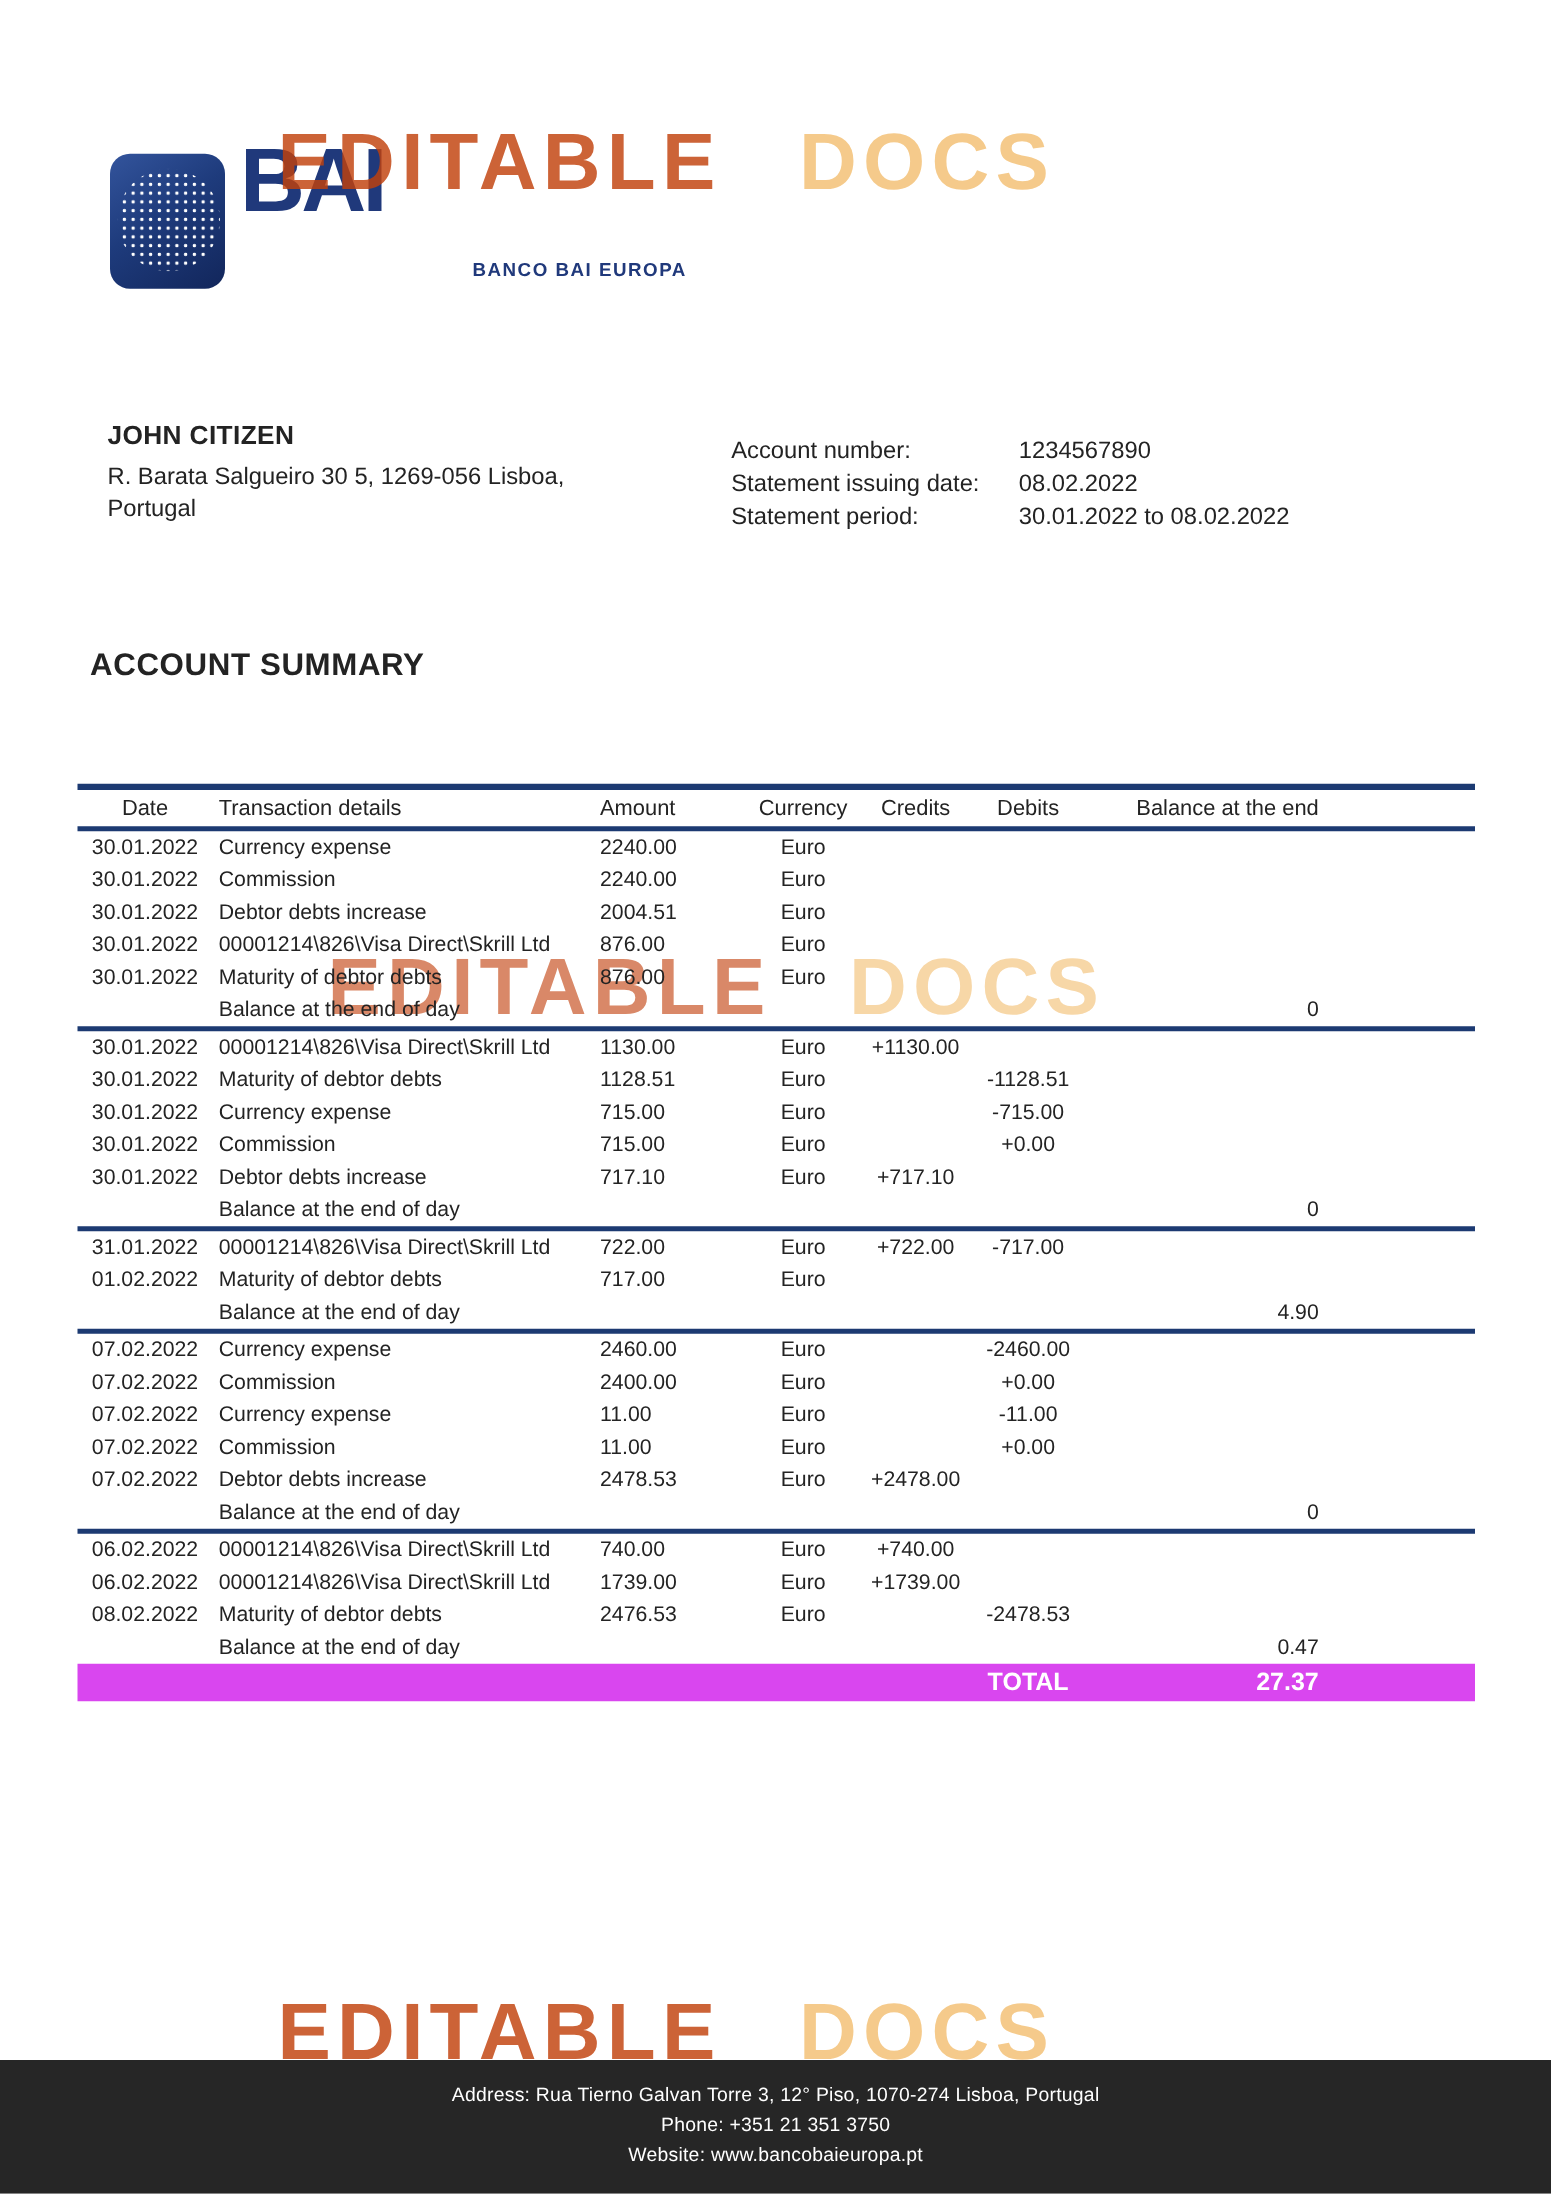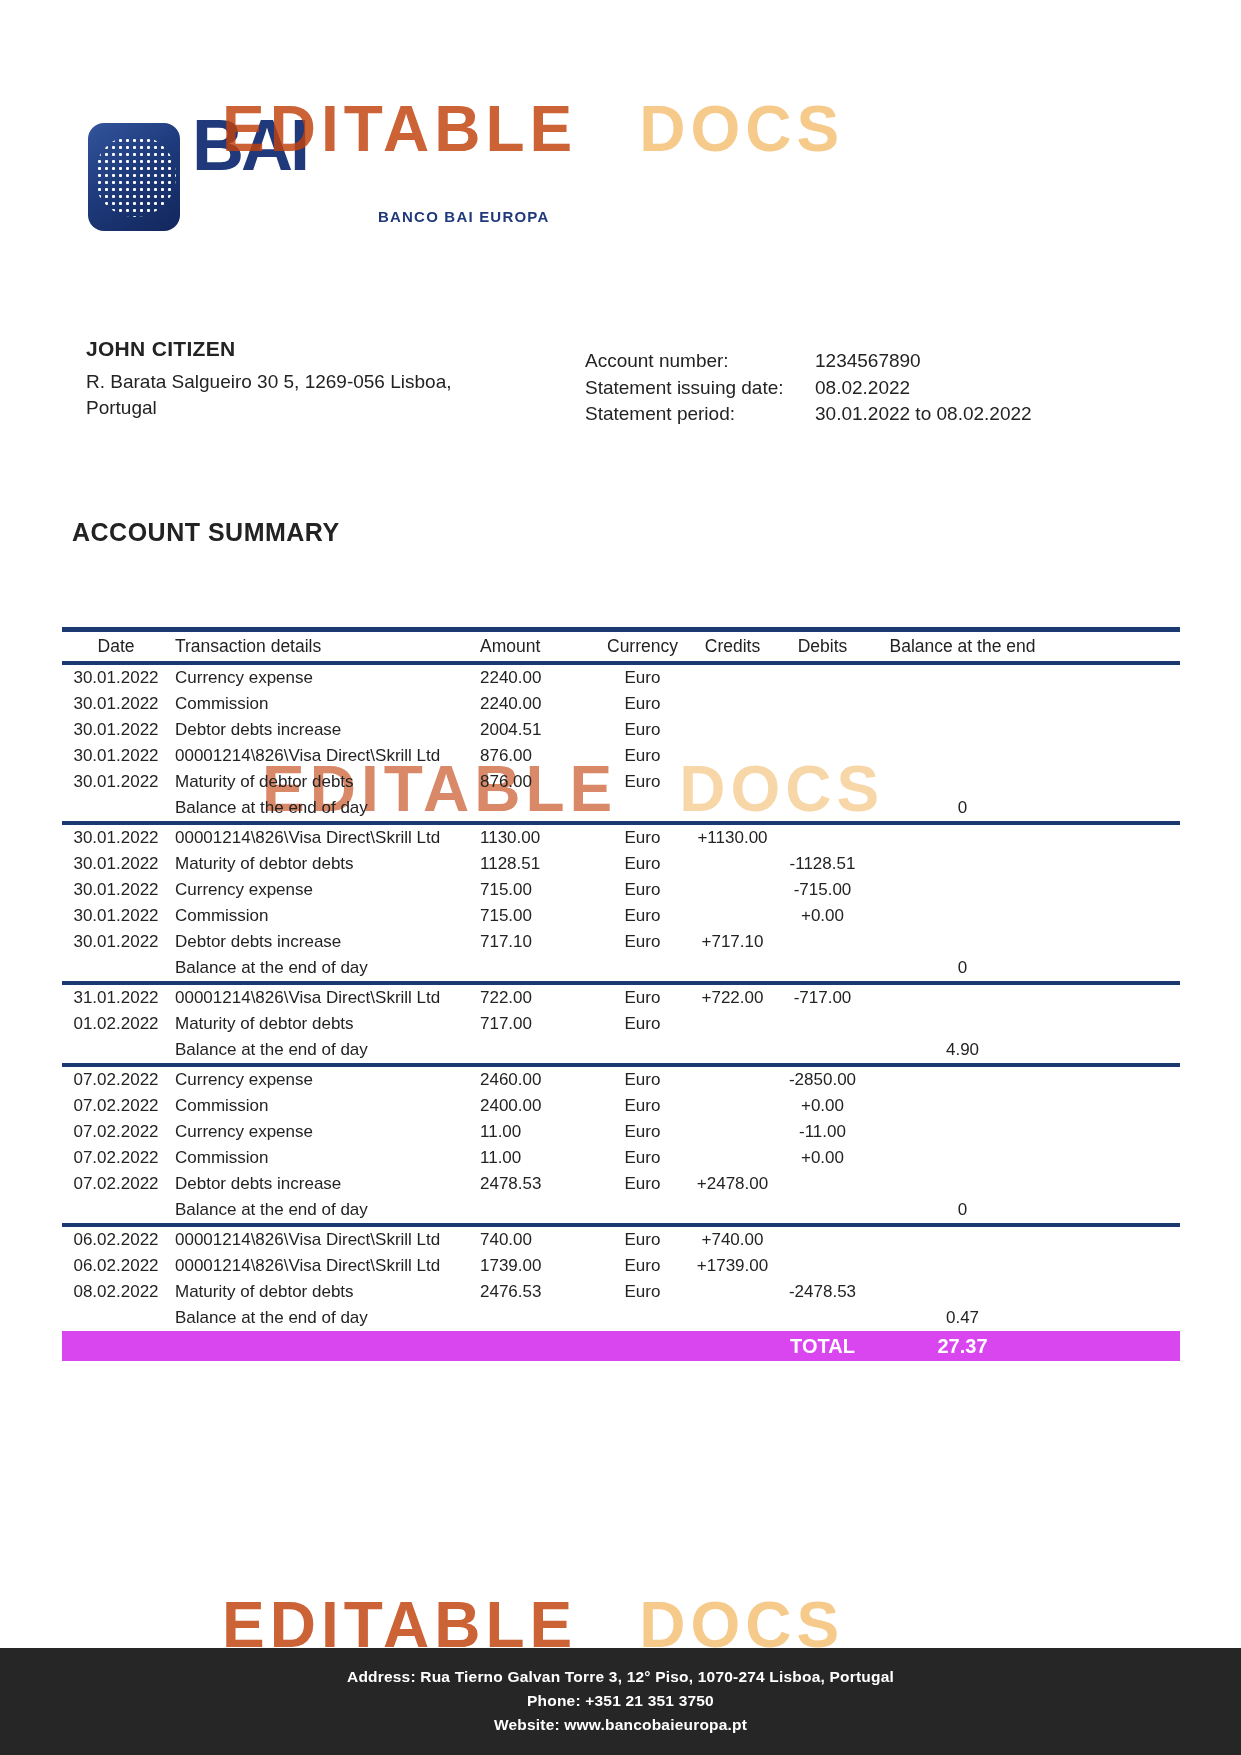--- a/index.html
+++ b/index.html
@@ -68,33 +68,33 @@
     align-items:center; height:26px; font-size:17px;
   }
   .trow.header { height:29px; font-size:17.5px; }
   .cell { overflow:hidden; white-space:nowrap; }
   .c-date     { text-align:center; }
   .c-details  { text-align:left; padding-left:5px; }
   .c-amount   { text-align:left; padding-left:5px; }
   .c-currency { text-align:center; }
   .c-credits  { text-align:center; }
   .c-debits   { text-align:center; }
-  .c-balance  { text-align:center; }
+  .c-balance  { text-align:right; }
   .total-bar {
     display:grid;
     grid-template-columns:108px 305px 120px 95px 85px 95px 185px 1fr;
     align-items:center; height:30px; background:#d946ef; color:#ffffff;
     font-size:20px; font-weight:bold;
   }
 
   
   .footer {
     position:absolute; left:0; top:1648px; width:1241px; height:107px;
     background:#262626; z-index:5; color:#ffffff; text-align:center;
-    padding-top:17px; font-size:15.5px; font-weight:bold; line-height:24px;
+    padding-top:17px; font-size:15.5px; font-weight:normal; line-height:24px;
     letter-spacing:.2px;
   }
 </style>
 </head>
 <body>
 
 <div class="watermark" id="wm-top">
   <span class="wm-gray">EDITABLE</span><span class="wm-orange">DOCS</span>
 </div>
 <div class="watermark" id="wm-mid">
@@ -301,21 +301,21 @@
         <div class="cell c-balance">4.90</div>
         <div class="cell"></div>
       </div>
       <div class="navy-line thin"></div>
       <div class="trow">
         <div class="cell c-date">07.02.2022</div>
         <div class="cell c-details">Currency expense</div>
         <div class="cell c-amount">2460.00</div>
         <div class="cell c-currency">Euro</div>
         <div class="cell c-credits"></div>
-        <div class="cell c-debits">-2850.00</div>
+        <div class="cell c-debits">-2460.00</div>
         <div class="cell c-balance"></div>
         <div class="cell"></div>
       </div>
       <div class="trow">
         <div class="cell c-date">07.02.2022</div>
         <div class="cell c-details">Commission</div>
         <div class="cell c-amount">2400.00</div>
         <div class="cell c-currency">Euro</div>
         <div class="cell c-credits"></div>
         <div class="cell c-debits">+0.00</div>

